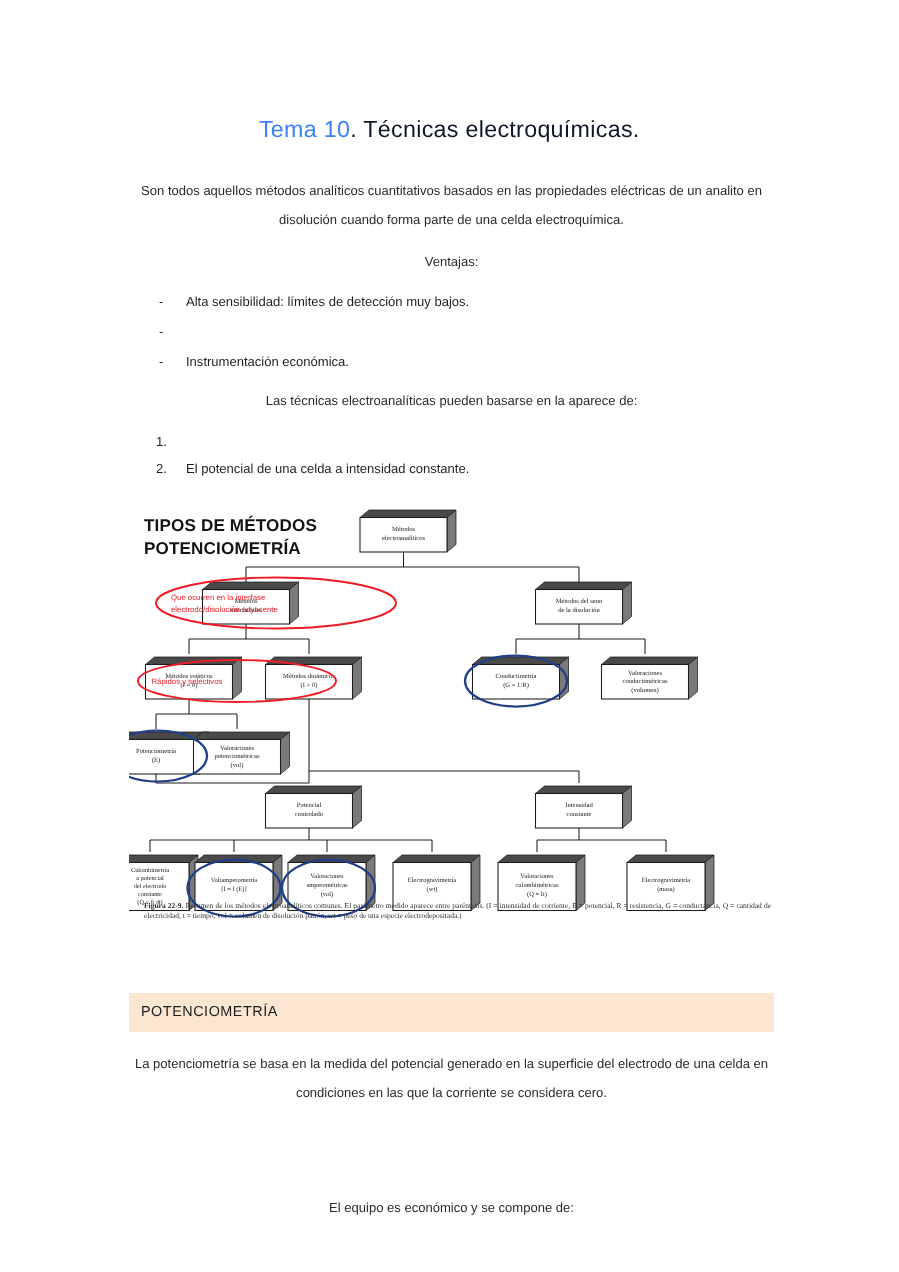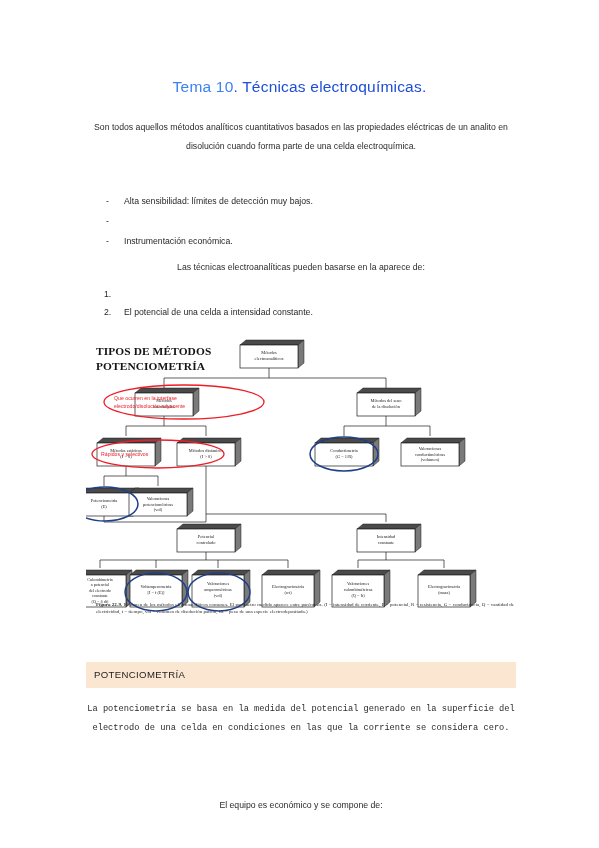--- a/index.html
+++ b/index.html
@@ -32,21 +32,21 @@
     letter-spacing: .2px;
     color: #e2a673;
     white-space: nowrap;
   }
   .doc-title .t-strong {
     font-weight: normal;
     color: #3b82f6;
   }
   .doc-title .t-rest {
     font-weight: normal;
-    color: #1d4ed8;
+    color: #0f172a;
   }
 
   
   .para {
     position: absolute;
     left: 86px;
     width: 430px;
     font-size: 8.7px;
     line-height: 18.5px;
     color: #2b2b2b;
@@ -107,21 +107,20 @@
   }
   .fig-heading {
     position: absolute;
     left: 10px;
     top: 8px;
     font-size: 11.4px;
     font-weight: bold;
     line-height: 15px;
     color: #141414;
     letter-spacing: .1px;
-    font-family: Liberation Serif, serif;
   }
 
   .diagram-svg {
     position: absolute;
     left: 0;
     top: 0;
     width: 430px;
     height: 276px;
   }
 
@@ -151,21 +150,21 @@
   }
   .section-banner .sb-text {
     position: absolute;
     left: 8px;
     top: 7px;
     font-size: 9.6px;
     letter-spacing: .35px;
     color: #1d1d1d;
   }
 
-  .para.p-pot { top: 700px; font-family: Liberation Mono, monospace; }
+  .para.p-pot { top: 700px; }
   .para.p-equipo { top: 760px; margin-top: 36px; }
 
   
   text.bx {
     font-family: "Liberation Serif", serif;
     fill: #1a1a1a;
   }
   text.ann {
     font-family: "Liberation Sans", sans-serif;
     fill: #ee1c25;
@@ -175,20 +174,21 @@
 <body>
 
 <div class="page">
 
   <div class="doc-title">
     <span class="t-strong">Tema 10</span><span class="t-rest">. Técnicas electroquímicas.</span>
   </div>
 
   <div class="para p1">Son todos aquellos métodos analíticos cuantitativos basados en las propiedades eléctricas de un analito en disolución cuando forma parte de una celda electroquímica.</div>
 
+  <div class="para p-vent">Ventajas:</div>
 
   <div class="dash-list">
     <div class="li">
       <span class="mk">-</span>
       <span>Alta sensibilidad: límites de detección muy bajos.</span>
     </div>
     <div class="li">
       <span class="mk">-</span>
     </div>
     <div class="li">

